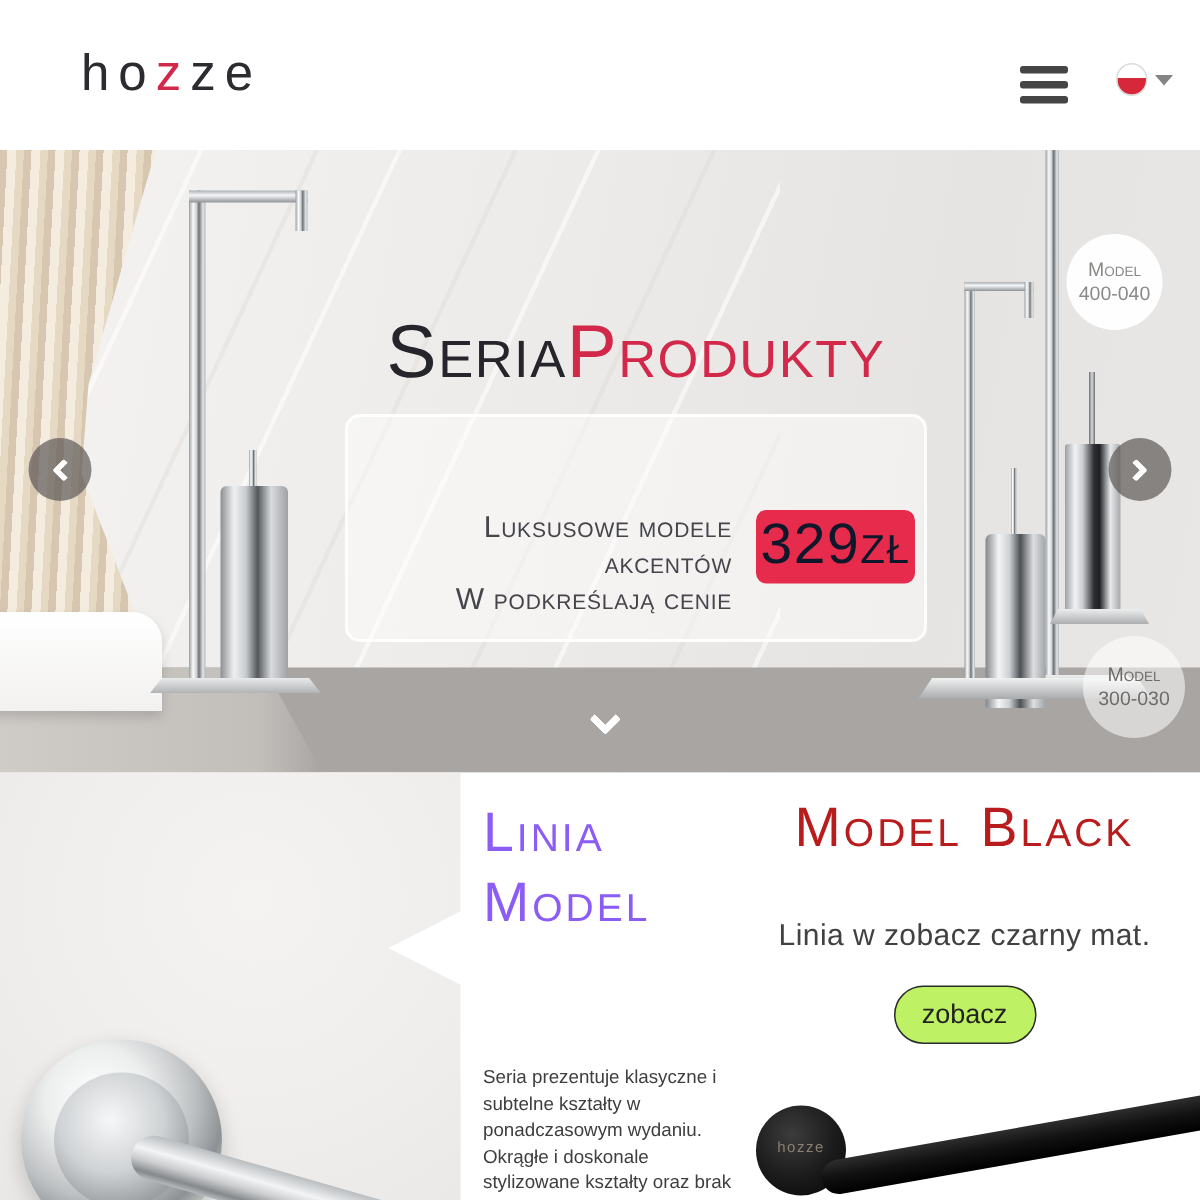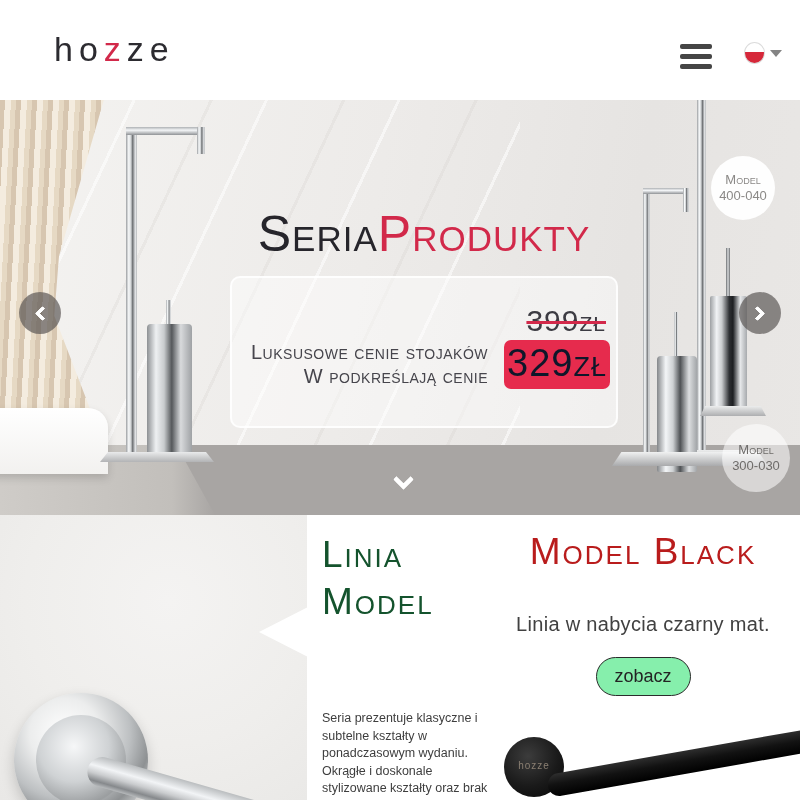--- a/index.html
+++ b/index.html
@@ -75,27 +75,27 @@
   .chev-down{width:15px;height:15px;border-width:0 5px 5px 0;transform:rotate(45deg);}
 
   
   .left-photo{position:absolute;left:0;top:515px;width:307px;height:285px;background:radial-gradient(circle at 55% 30%,#f4f3f2 0%,#efeeec 55%,#e9e8e6 100%);overflow:hidden;z-index:5;}
   .ring-plate{position:absolute;left:14px;top:178px;width:134px;height:134px;border-radius:50%;background:radial-gradient(circle at 38% 30%,#ffffff 0%,#eceded 28%,#bdc0c2 52%,#8e9193 68%,#d9dbdc 84%,#a5a8aa 100%);box-shadow:0 6px 14px rgba(0,0,0,0.18);}
   .ring-plate::after{content:"";position:absolute;left:22px;top:22px;width:90px;height:90px;border-radius:50%;background:radial-gradient(circle at 42% 35%,#f6f7f8 0%,#cfd2d4 45%,#9b9ea0 75%,#c6c8ca 100%);}
   .ring-arm{position:absolute;left:88px;top:238px;width:250px;height:30px;border-radius:15px;transform:rotate(16deg);transform-origin:left center;background:linear-gradient(180deg,#babdbf,#f2f4f6 35%,#caccce 60%,#86898c 85%,#b7babc);}
   .notch{position:absolute;left:259px;top:607px;width:49px;height:50px;background:#ffffff;clip-path:polygon(100% 0,100% 100%,0 50%);z-index:6;}
 
   .col-linia{position:absolute;left:322px;top:531px;width:170px;z-index:4;}
-  .linia-title{font-size:37px;font-weight:300;letter-spacing:2px;line-height:47px;color:#14532d;}
+  .linia-title{font-size:37px;font-weight:300;letter-spacing:2px;line-height:47px;color:#8b5cf6;}
   .linia-desc{margin-top:85px;width:168px;font-size:12.5px;line-height:17.5px;color:#3e3e3e;}
 
   .col-black{position:absolute;left:486px;top:531px;width:314px;text-align:center;z-index:4;}
   .black-title{font-size:37px;font-weight:300;letter-spacing:2px;color:#b91c1c;white-space:nowrap;}
   .black-sub{margin-top:40px;font-size:20px;color:#414141;letter-spacing:0.3px;}
-  .zobacz-btn{margin-top:21px;width:95px;height:39px;background:#86efac;border:1.6px solid #2b2b2b;border-radius:20px;font-family:"Liberation Sans",sans-serif;font-size:18px;color:#232323;cursor:pointer;}
+  .zobacz-btn{margin-top:21px;width:95px;height:39px;background:#bef264;border:1.6px solid #2b2b2b;border-radius:20px;font-family:"Liberation Sans",sans-serif;font-size:18px;color:#232323;cursor:pointer;}
 
   .black-plate{position:absolute;left:504px;top:737px;width:60px;height:60px;border-radius:50%;background:radial-gradient(circle at 40% 32%,#3c3c3c 0%,#1a1a1a 55%,#060606 100%);z-index:7;}
   .black-plate-label{position:absolute;left:504px;top:760px;width:60px;text-align:center;font-size:10px;letter-spacing:1px;color:#8a7f72;z-index:9;}
   .black-bar{position:absolute;left:548px;top:775px;width:270px;height:23px;border-radius:12px;transform:rotate(-10deg);transform-origin:left center;background:linear-gradient(180deg,#2e2e2e,#121212 45%,#000000);z-index:8;}
 </style>
 </head>
 <body>
 
 <div class="page">
 
@@ -137,24 +137,23 @@
     <div class="abs stand stand-r-cyl"></div>
     <div class="abs stand stand-r-base"></div>
     <div class="abs stand stand-sq-handle"></div>
     <div class="abs stand stand-sq"></div>
     <div class="abs stand stand-sq-base"></div>
 
     <h1 class="abs headline sc"><span>Seria</span><span class="red">Produkty</span></h1>
 
     <div class="abs promo-panel">
       <div class="promo-desc sc">
-        <div>Luksusowe cenie stojaków</div>
+        <div>Luksusowe modele akcentów</div>
         <div>W podkreślają cenie</div>
       </div>
-      <div class="old-price sc">399zł</div>
       <div class="new-price sc">329zł</div>
     </div>
 
 
     <div class="abs badge badge-1 sc">
       <span>Model</span>
       <span>400-040</span>
     </div>
     <div class="abs badge badge-2 sc">
       <span>Model</span>
@@ -179,21 +178,21 @@
   <div class="col-linia">
     <h2 class="linia-title sc">
       <div>Linia</div>
       <div>Model</div>
     </h2>
     <p class="linia-desc">Seria prezentuje klasyczne i subtelne kształty w ponadczasowym wydaniu. Okrągłe i doskonale stylizowane kształty oraz brak przesadnych akcentów podkreślają jej uniwersalność.</p>
   </div>
 
   <div class="col-black">
     <h2 class="black-title sc">Model Black</h2>
-    <p class="black-sub">Linia w nabycia czarny mat.</p>
+    <p class="black-sub">Linia w zobacz czarny mat.</p>
     <button class="zobacz-btn">zobacz</button>
   </div>
 
   <div class="black-plate"></div>
   <div class="black-bar"></div>
   <div class="black-plate-label">hozze</div>
 
 </div>
 
 </body></html>

